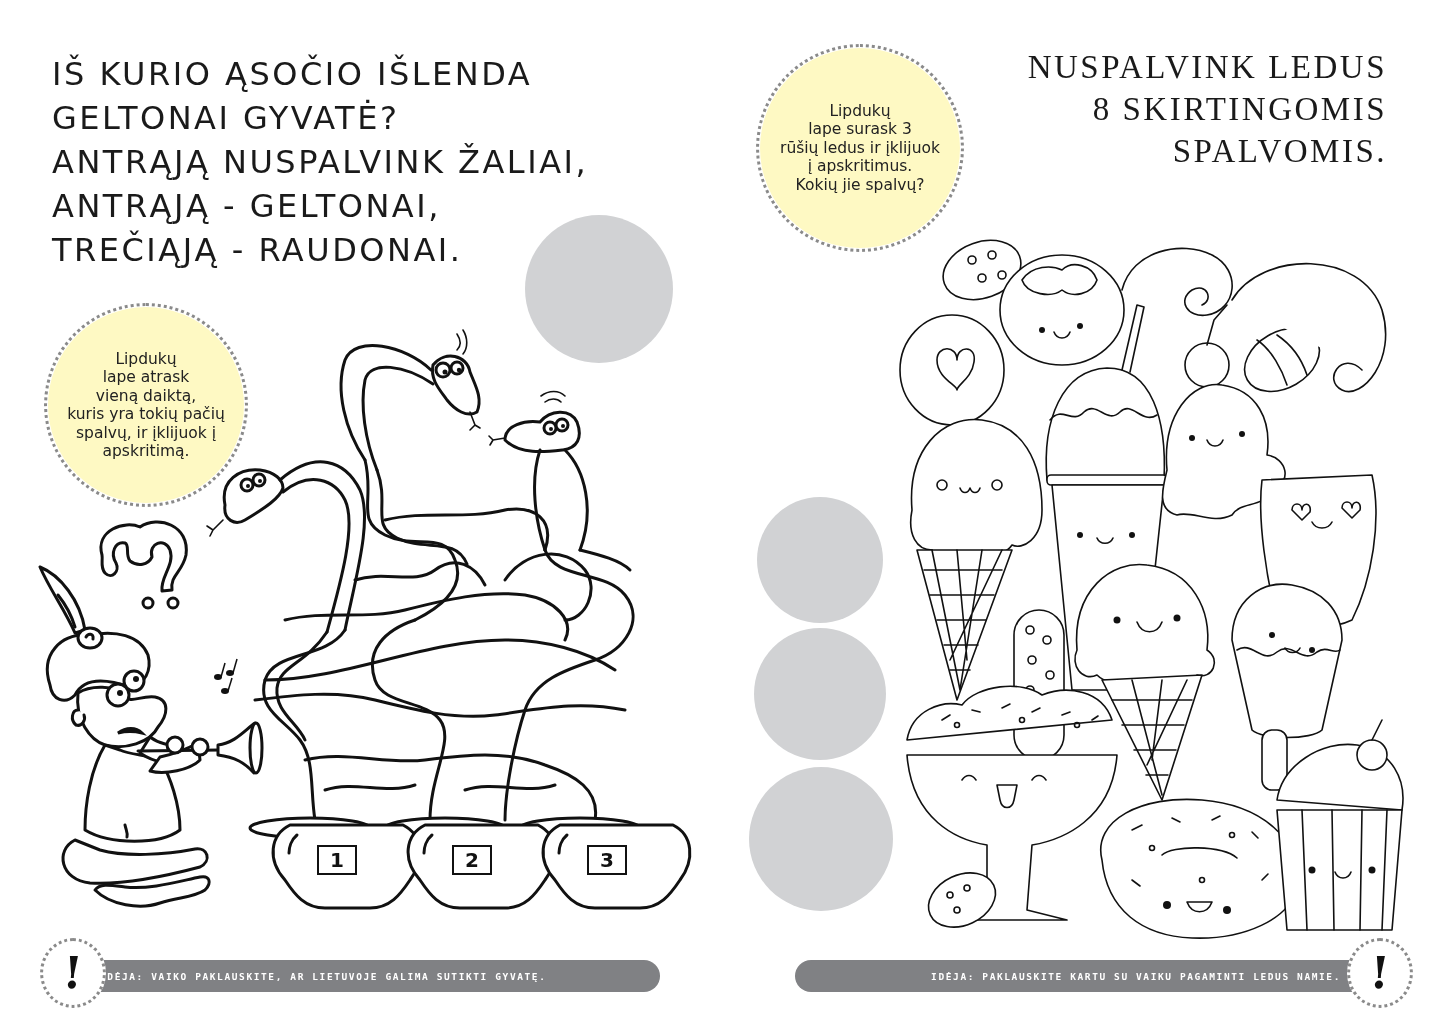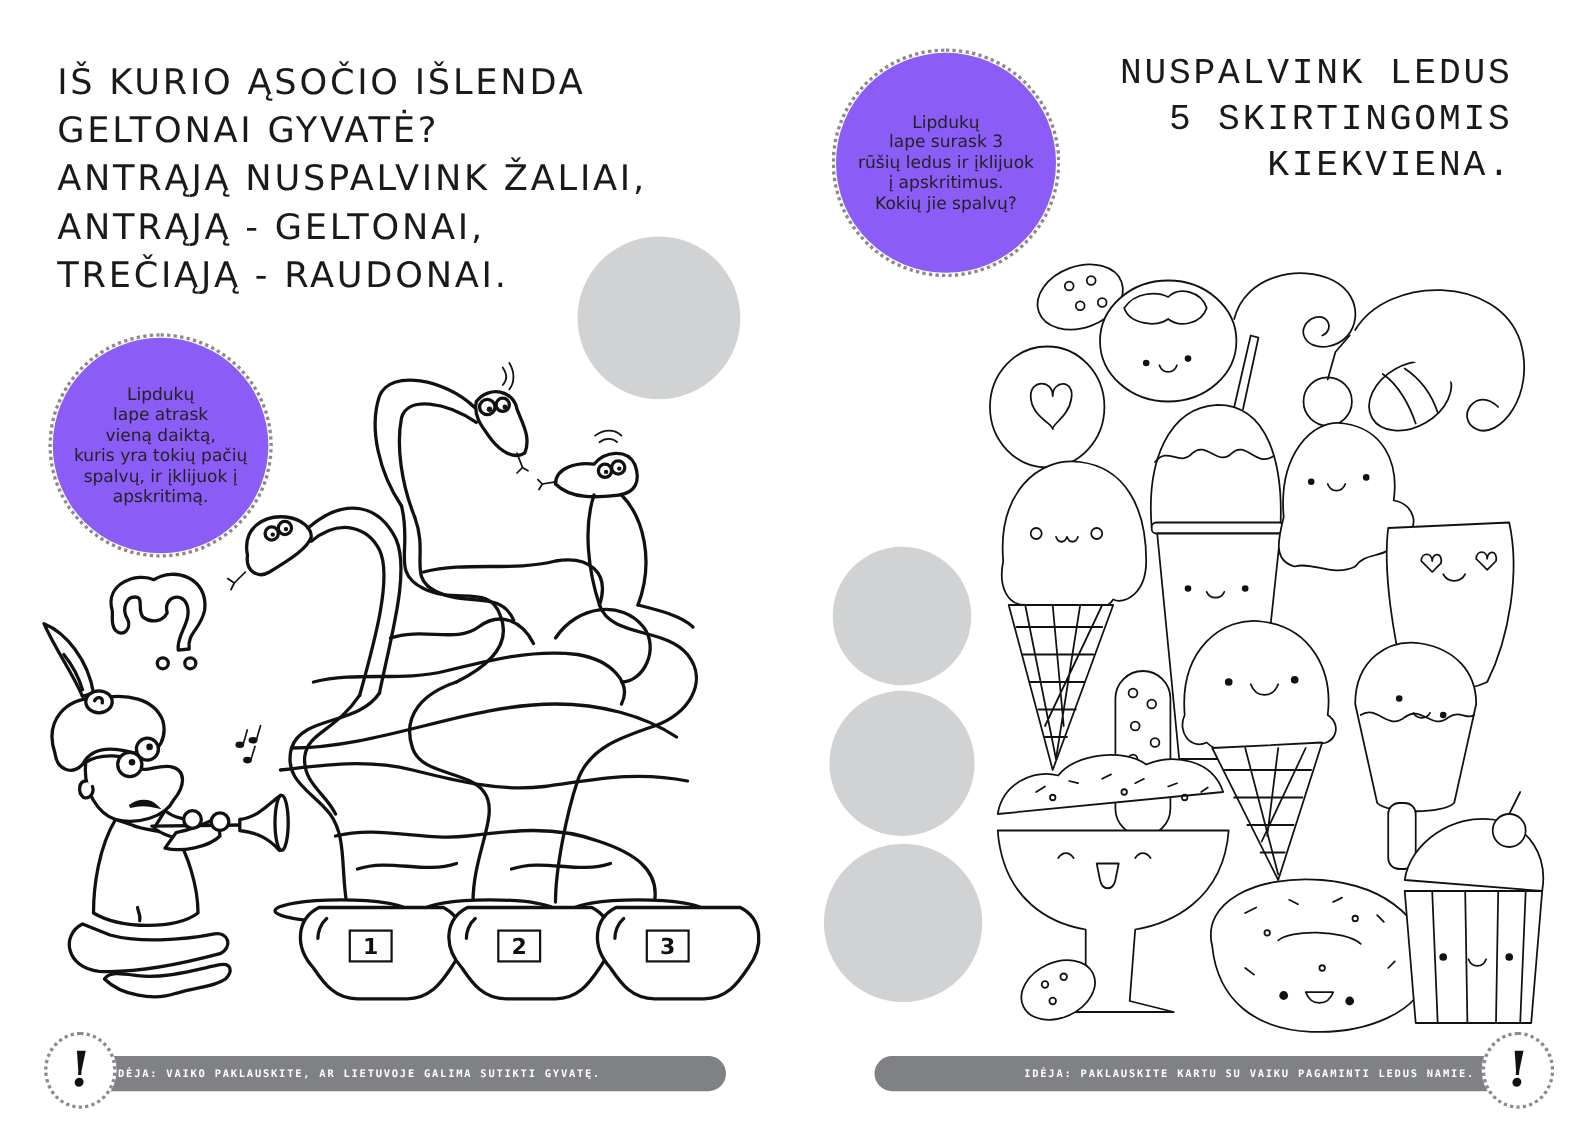--- a/index.html
+++ b/index.html
@@ -2,23 +2,23 @@
 <html><head>
 <meta charset="utf-8">
 <style>
   html,body{margin:0;padding:0;background:#ffffff;}
   body{width:1445px;height:1022px;position:relative;overflow:hidden;font-family:"DejaVu Sans",sans-serif;color:#1a1a1a;}
   .page{position:absolute;top:0;height:1022px;}
   .page-left{left:0;width:722px;}
   .page-right{left:722px;width:723px;}
 
   .title-left{position:absolute;left:52px;top:52px;font-family:"DejaVu Sans",sans-serif;font-size:32px;line-height:44px;letter-spacing:2.5px;font-weight:400;color:#1a1a1a;white-space:pre;}
-  .title-right{position:absolute;right:70px;top:46px;text-align:right;font-family:Liberation Mono, monospace;font-size:33px;line-height:42px;letter-spacing:2.5px;color:#1a1a1a;white-space:pre;}
-
-  .bubble{position:absolute;border-radius:50%;background:#8b5cf6;display:flex;align-items:center;justify-content:center;text-align:center;box-sizing:border-box;}
+  .title-right{position:absolute;right:58px;top:46px;text-align:right;font-family:Liberation Serif, serif;font-size:33px;line-height:42px;letter-spacing:2.5px;color:#1a1a1a;white-space:pre;}
+
+  .bubble{position:absolute;border-radius:50%;background:#fef9c3;display:flex;align-items:center;justify-content:center;text-align:center;box-sizing:border-box;}
   .bubble::before{content:"";position:absolute;inset:-4px;border-radius:50%;border:3px dotted #8a8a8a;}
   .bubble-text{position:relative;font-family:"DejaVu Sans",sans-serif;font-size:15.5px;line-height:18.5px;color:#222;white-space:pre;}
   .bubble-left{left:48px;top:307px;width:196px;height:196px;}
   .bubble-right{left:38px;top:48px;width:200px;height:200px;}
 
   .sticker{position:absolute;border-radius:50%;background:#d1d2d4;}
   .sticker-left-1{left:525px;top:215px;width:148px;height:148px;}
   .sticker-r1{left:35px;top:497px;width:126px;height:126px;}
   .sticker-r2{left:32px;top:628px;width:132px;height:132px;}
   .sticker-r3{left:27px;top:767px;width:144px;height:144px;}
@@ -181,21 +181,21 @@
 
 <div class="page page-right">
   <div class="bubble bubble-right">
     <div class="bubble-text">Lipdukų
 lape surask 3
 rūšių ledus ir įklijuok
 į apskritimus.
 Kokių jie spalvų?</div>
   </div>
 
-  <div class="title-right"><div>NUSPALVINK LEDUS</div><div>5 SKIRTINGOMIS</div><div>KIEKVIENA.</div></div>
+  <div class="title-right"><div>NUSPALVINK LEDUS</div><div>8 SKIRTINGOMIS</div><div>SPALVOMIS.</div></div>
 
   <div class="sticker sticker-r1"></div>
   <div class="sticker sticker-r2"></div>
   <div class="sticker sticker-r3"></div>
 
   <svg class="art" style="left:180px;top:220px;" width="510" height="720" viewBox="0 0 510 720">
 
     <ellipse class="thinf" cx="80" cy="50" rx="40" ry="28" transform="rotate(-20 80 50)"></ellipse>
     <g class="thin">
         <circle cx="70" cy="40" r="4"></circle>

